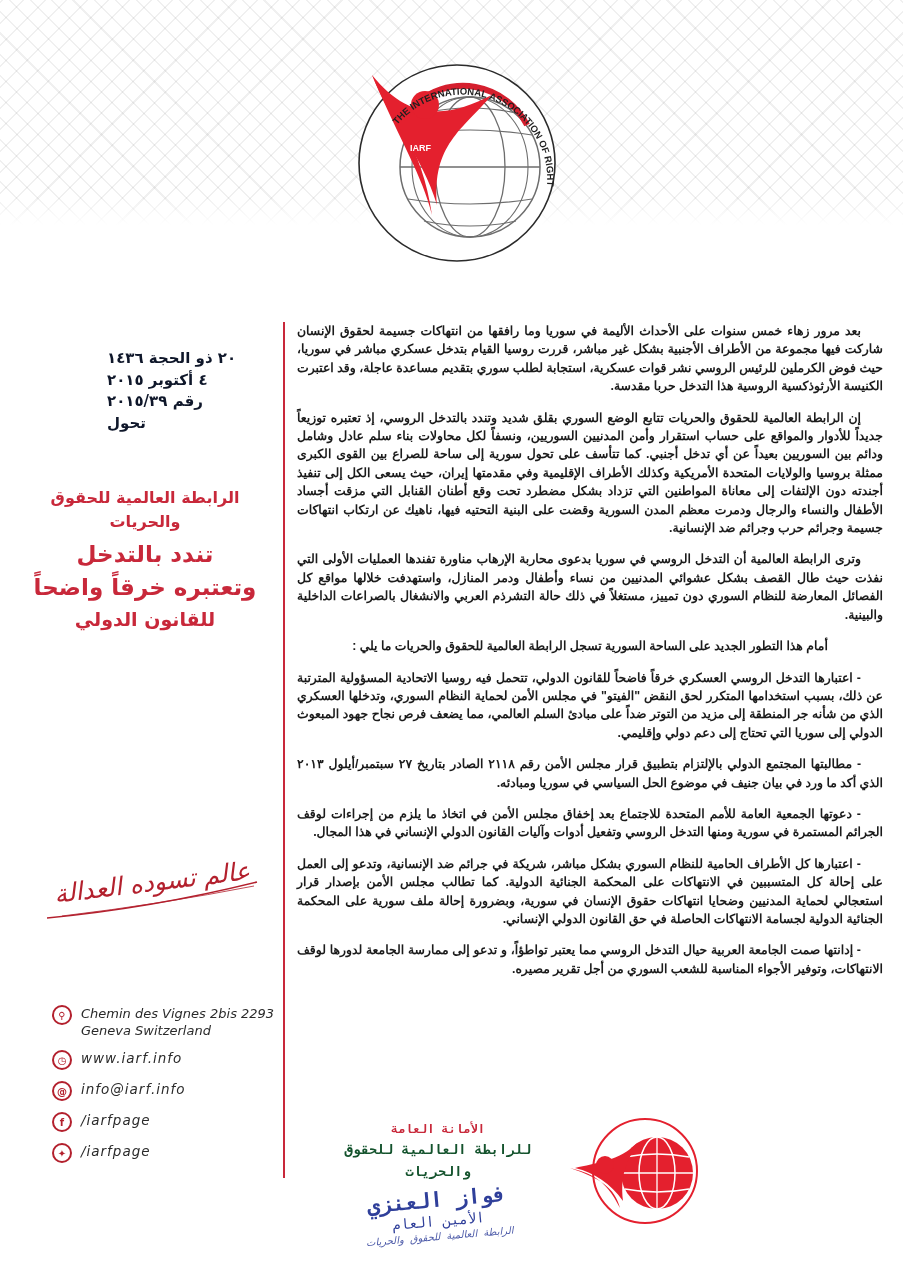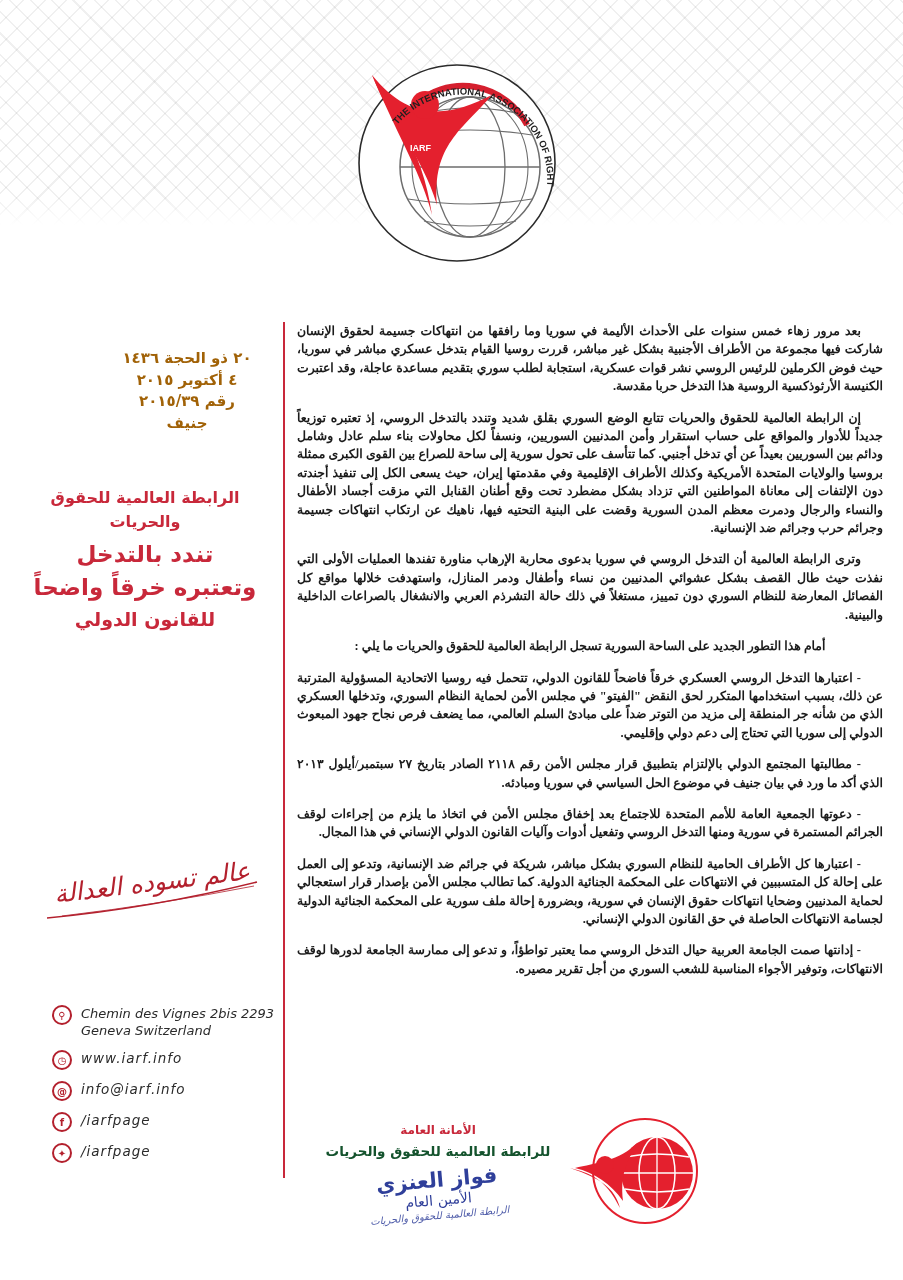--- a/index.html
+++ b/index.html
@@ -20,23 +20,23 @@
 
     .logo-top { position: absolute; left: 352px; top: 55px; width: 210px; height: 210px; }
     .logo-bottom { position: absolute; left: 565px; top: 1113px; width: 150px; height: 115px; }
 
     .vline { position: absolute; width: 2px; background: #c8283a; }
     .vline.one { left: 283px; top: 322px; height: 685px; }
     .vline.two { left: 283px; top: 1000px; height: 178px; }
 
     .meta {
       position: absolute; right: 636px; top: 348px; width: 160px;
-      direction: rtl; text-align: center;
+      direction: rtl; text-align: left;
       font-family: "DejaVu Sans", sans-serif; font-weight: bold; font-size: 15px;
-      line-height: 21.5px; color: #a16207;
+      line-height: 21.5px; color: #0f172a;
     }
 
     .headline {
       position: absolute; left: 20px; top: 486px; width: 250px;
       direction: rtl; text-align: center; color: #c8283a;
     }
     .headline .org { font-size: 16px; font-weight: bold; line-height: 24px; margin-bottom: 4px; }
     .headline .big { font-size: 23px; font-weight: bold; line-height: 33px; }
     .headline .small { font-size: 19px; font-weight: bold; line-height: 30px; }
 
@@ -54,29 +54,29 @@
       display: flex; align-items: center; justify-content: center; flex: 0 0 auto;
       color: #b3202d; font-size: 10px; font-weight: bold; margin-right: 9px; margin-top: 0;
       font-family: "DejaVu Sans", sans-serif;
     }
     .contact .lines { font-family: "DejaVu Sans", sans-serif; font-style: italic; color: #2a2a2a; font-size: 13.5px; line-height: 17px; letter-spacing: 1px; }
     .contact .lines.addr { letter-spacing: 0; font-size: 13px; line-height: 17px; }
 
     .body {
       position: absolute; left: 297px; top: 322px; width: 586px;
       direction: rtl; text-align: justify; text-align-last: right;
-      font-family: Liberation Serif, serif; font-size: 12.4px; line-height: 18.4px;
+      font-family: Liberation Sans, sans-serif; font-size: 12.4px; line-height: 18.4px;
       color: #1b1b1b; font-weight: 600;
     }
     .body p { margin-bottom: 13px; text-indent: 22px; }
     .body p.centered { text-align: center; text-align-last: center; text-indent: 0; }
 
     .sign {
       position: absolute; left: 318px; top: 1120px; width: 240px;
-      direction: rtl; text-align: center;
+      direction: rtl; text-align: center; font-family: Liberation Mono, monospace;
     }
     .sign .line1 { color: #c8283a; font-size: 12px; font-weight: bold; line-height: 20px; }
     .sign .line2 { color: #14532d; font-size: 13.5px; font-weight: bold; line-height: 22px; }
     .sign .stamp { margin-top: 6px; color: #2f3f9a; transform: rotate(-5deg); }
     .sign .stamp .n { font-size: 21px; font-weight: bold; line-height: 24px; }
     .sign .stamp .t { font-size: 14px; line-height: 17px; }
     .sign .stamp .o { font-size: 10px; line-height: 13px; font-style: italic; opacity: 0.85; }
   </style>
 </head>
 <body>
@@ -112,21 +112,21 @@
   </svg>
 </div>
 
 <div class="vline one"></div>
 <div class="vline two"></div>
 
 <div class="meta">
   <div>٢٠ ذو الحجة ١٤٣٦</div>
   <div>٤ أكتوبر ٢٠١٥</div>
   <div>رقم ٢٠١٥/٣٩</div>
-  <div>جنيف</div>
+  <div>تحول</div>
 </div>
 
 <div class="headline">
   <div class="org">الرابطة العالمية للحقوق والحريات</div>
   <div class="big">تندد بالتدخل</div>
   <div class="big">وتعتبره خرقاً واضحاً</div>
   <div class="small">للقانون الدولي</div>
 </div>
 
 <div class="slogan">

